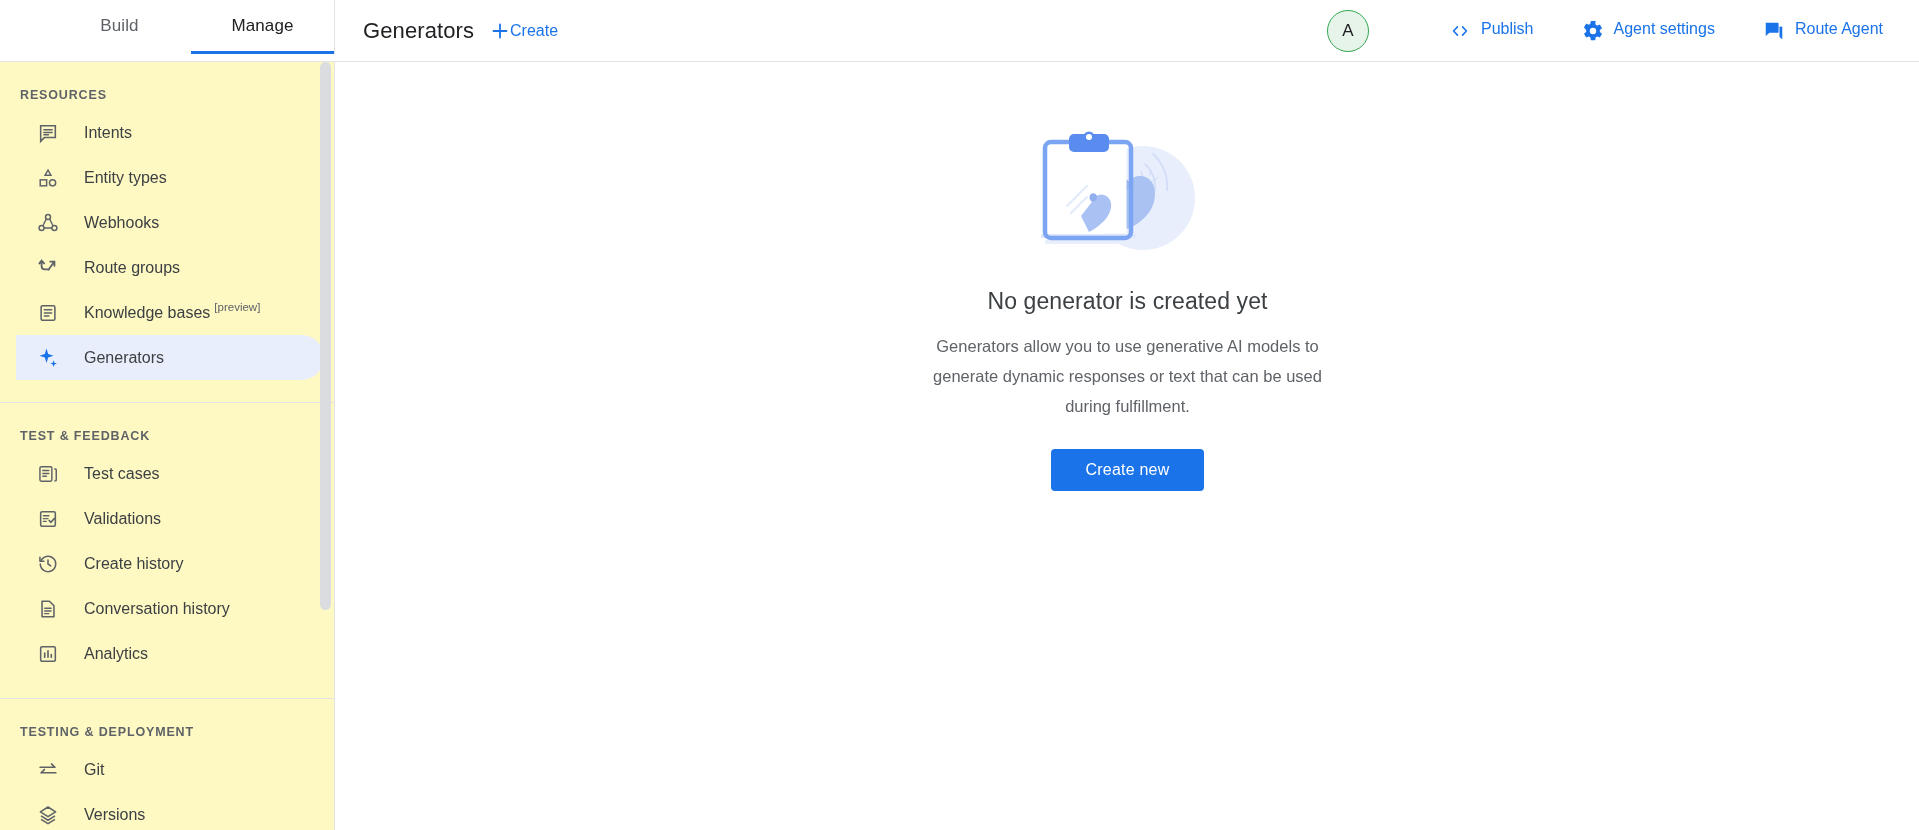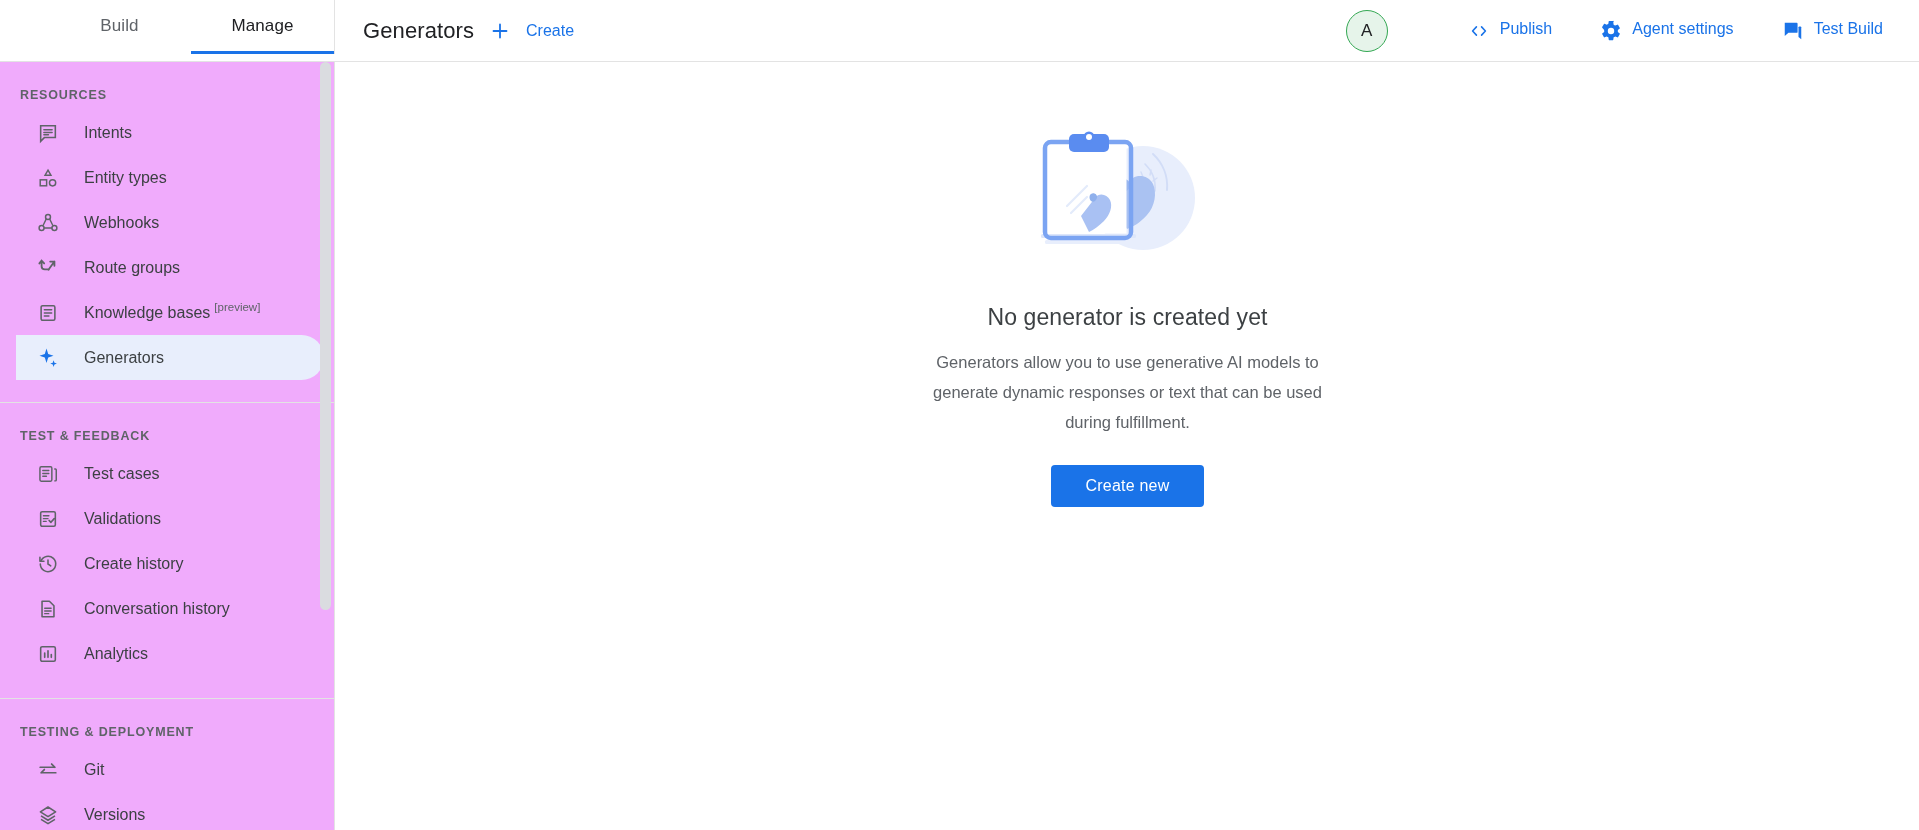--- a/index.html
+++ b/index.html
@@ -40,21 +40,21 @@
     height: 3px; background: #1a73e8;
   }
 
   .header-right { flex: 1 1 auto; display: flex; align-items: center; position: relative; }
 
   .page-title-wrap {
     display: flex; align-items: center; margin-left: 28px; gap: 16px;
   }
   .page-title { font-size: 22px; color: #202124; font-weight: 400; letter-spacing: .1px; }
   .create-link {
-    display: flex; align-items: center; gap: 16px;
+    display: flex; align-items: center; gap: 0;
     color: #1a73e8; font-size: 16px; font-weight: 500; cursor: pointer;
   }
   .plus-icon { display:inline-flex; width:20px; height:20px; }
 
   .topbar-actions {
     position: absolute; right: 26px; top: 0; height: 62px;
     display: flex; align-items: center; gap: 0;
   }
   .avatar {
     width: 42px; height: 42px; border-radius: 50%;
@@ -67,21 +67,21 @@
     color: #1a73e8; font-size: 16px; font-weight: 500;
     cursor: pointer; padding: 8px 10px; margin-left: 28px;
     white-space: nowrap;
   }
   .action-btn .ic { display:inline-flex; width:22px; height:22px; align-items:center; justify-content:center;}
 
   
   .sidebar {
     position: absolute; top: 62px; left: 0;
     width: 335px; height: 768px;
-    background: #f0abfc;
+    background: #fef9c3;
     border-right: 1px solid #e3e3e3;
     overflow: hidden;
   }
   .nav-section { padding: 0; }
   .section-title {
     font-size: 12.5px; font-weight: 700; color: #5f6368;
     letter-spacing: .85px; padding: 26px 0 8px 20px; text-transform: uppercase;
   }
   .nav-item {
     display: flex; align-items: center;
@@ -121,21 +121,21 @@
     width: 1583px; height: 768px; background: #fff;
     display: flex; align-items: flex-start; justify-content: center;
   }
   .empty-state {
     margin-top: 58px; width: 520px;
     display: flex; flex-direction: column; align-items: center;
   }
   .illustration { width: 190px; height: 150px; margin-bottom: 18px; }
   .empty-title {
     font-size: 23px; color: #3c4043; font-weight: 400;
-    margin: 16px 0 16px 0; letter-spacing: .1px;
+    margin: 0 0 16px 0; letter-spacing: .1px;
   }
   .empty-desc {
     font-size: 16.5px; color: #5f6368; line-height: 30px;
     text-align: center; max-width: 400px; margin: 0 0 28px 0;
   }
   .create-new-btn {
     background: #1a73e8; color: #fff;
     border: none; border-radius: 4px;
     font-size: 16px; font-weight: 500;
     padding: 0 35px; height: 42px; cursor: pointer;
@@ -197,21 +197,21 @@
           <span>Agent settings</span>
         </div>
 
         <div class="action-btn">
           <span class="ic">
             <svg width="22" height="22" viewBox="0 0 24 24">
               <path fill="#1a73e8" d="M3 3h13a1 1 0 0 1 1 1v9a1 1 0 0 1-1 1H7l-4 3.5V3z"></path>
               <path fill="#1a73e8" d="M19 7h1a1 1 0 0 1 1 1v13l-3-2.5V8a1 1 0 0 1 1-1z"></path>
             </svg>
           </span>
-          <span>Test Build</span>
+          <span>Route Agent</span>
         </div>
 
       </div>
     </div>
   </div>
 
   <div class="sidebar">
     <div id="nav-sections">
         <div class="nav-section">
           <div class="section-title">RESOURCES</div>

